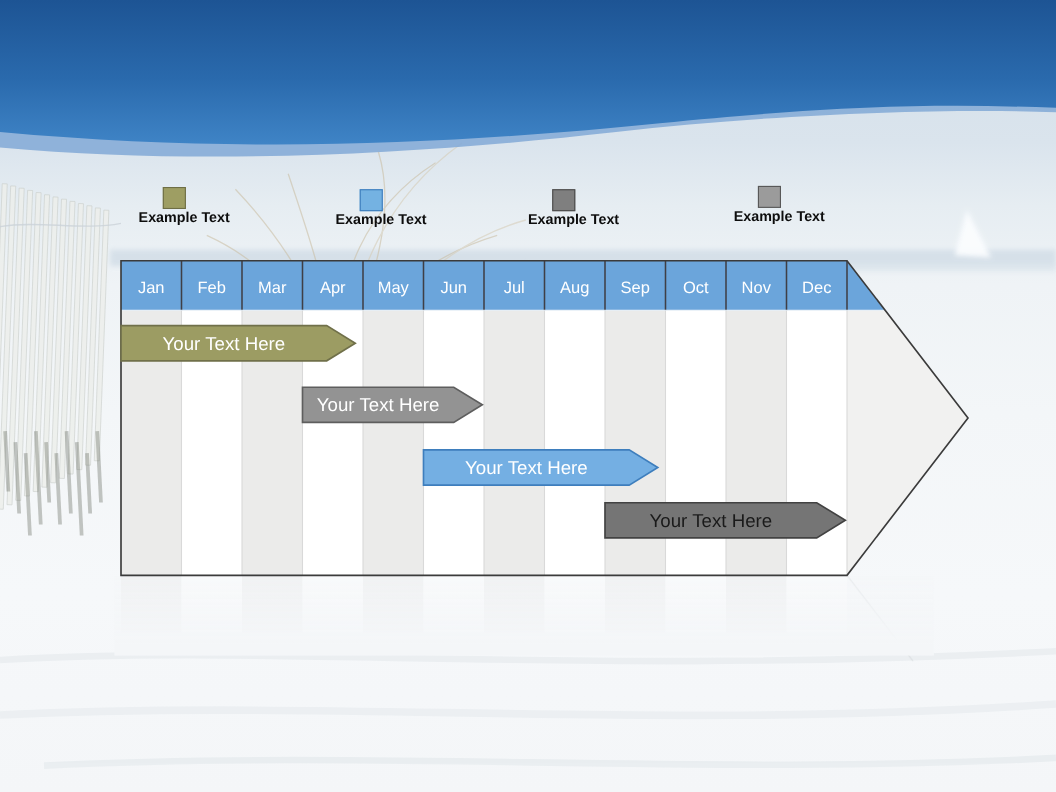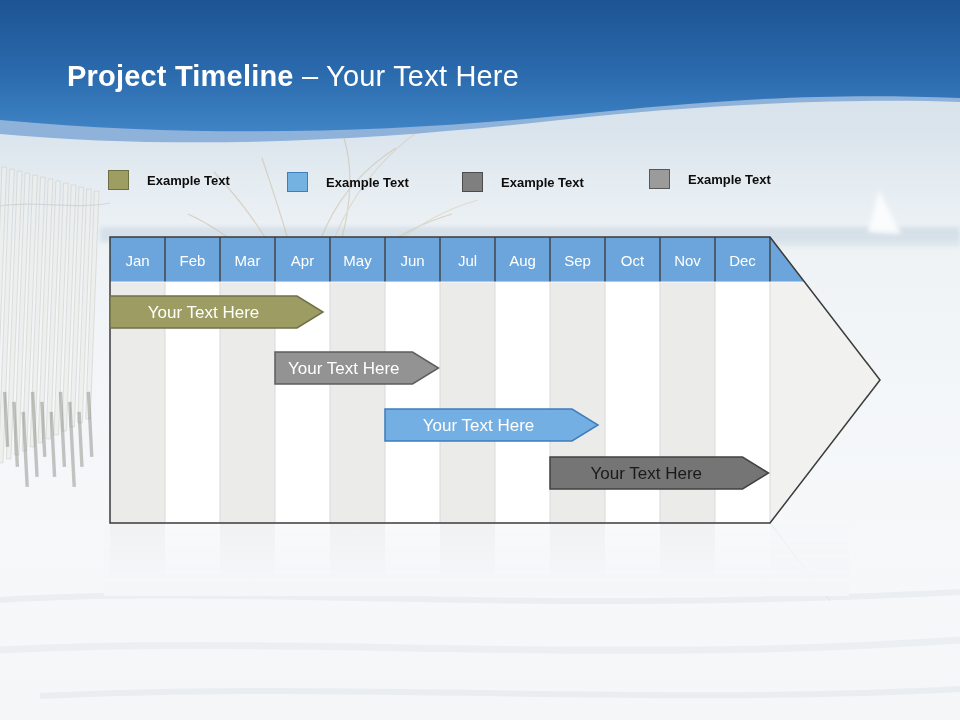--- a/index.html
+++ b/index.html
@@ -9,21 +9,21 @@
     background:linear-gradient(180deg,
       #d3dfe9 0%, #dae4ed 18%, #e6edf2 26%, #eff3f6 36%,
       #f3f6f8 52%, #f6f8fa 75%, #f4f6f8 100%);
   }
   .abs{position:absolute;left:0;top:0;}
   .title{
     position:absolute;left:67px;top:60px;color:#ffffff;font-size:29px;
     letter-spacing:.2px;white-space:nowrap;
   }
   .title .bold{font-weight:bold;}
-  .legend-item{position:absolute;display:flex;align-items:center;}
+  .legend-item{position:absolute;display:flex;align-items:center;flex-direction:column;}
   .swatch{width:19px;height:18px;border:1px solid #555;flex:0 0 auto;}
   .legend-label{margin-left:18px;font-size:13px;font-weight:bold;color:#0d0d0d;white-space:nowrap;}
   svg text{font-family:"Liberation Sans",sans-serif;}
 </style>
 </head>
 <body>
 
 <div class="slide">
 
   <svg class="abs" width="960" height="720" viewBox="0 0 960 720">
@@ -87,24 +87,20 @@
       <linearGradient id="waveGrad" x1="0" y1="0" x2="0" y2="1">
         <stop offset="0" stop-color="#1D5494"></stop>
         <stop offset="0.55" stop-color="#2A6AAD"></stop>
         <stop offset="1" stop-color="#3F84C6"></stop>
       </linearGradient>
     </defs>
     <path d="M0,0 H960 V102 C860,98 700,104 560,120 C400,138 200,152 0,134 Z" fill="#86ACD7" opacity="0.9"></path>
     <path d="M0,0 H960 V98 C850,94 760,96 600,112 C440,128 240,142 0,120 Z" fill="url(#waveGrad)"></path>
   </svg>
 
-  <div class="title">
-    <span class="bold">Project Timeline</span>
-    <span>– Your Text Here</span>
-  </div>
 
   <div class="legend-item" style="left:108px;top:170px;">
     <span class="swatch" style="background: rgb(158, 158, 99); border-color: rgb(110, 110, 69);"></span>
     <span class="legend-label">Example Text</span>
   </div>
   <div class="legend-item" style="left:287px;top:172px;">
     <span class="swatch" style="background: rgb(116, 178, 226); border-color: rgb(62, 126, 189);"></span>
     <span class="legend-label">Example Text</span>
   </div>
   <div class="legend-item" style="left:462px;top:172px;">

